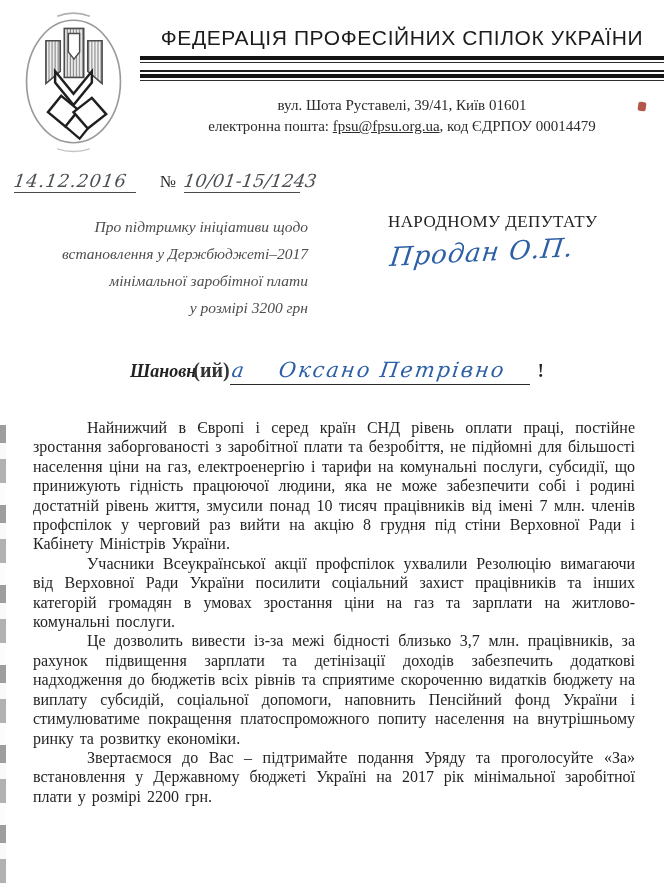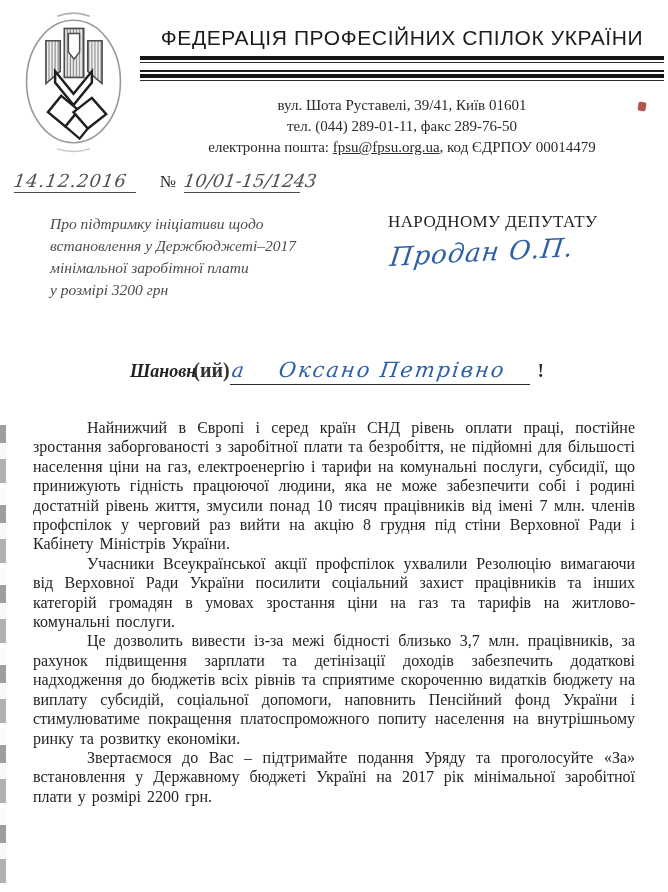--- a/index.html
+++ b/index.html
@@ -53,23 +53,24 @@
   }
   .ref-date-wrap .hw{font-size:18px;}
   .ref-no{font-size:17px;color:#2a2a2a;margin-left:20px;}
   .ref-num-wrap{
     display:inline-block;width:116px;border-bottom:1.5px solid #4a4a4a;
     padding-bottom:1px;margin-left:4px;text-align:left;
   }
   .ref-num-wrap .hw{font-size:18px;letter-spacing:0;}
   
   .subject{
-    position:absolute;left:50px;top:213px;width:270px;
-    font-style:italic;font-size:15.5px;line-height:22px;color:#4d4d4d;
+    position:absolute;left:38px;top:213px;width:270px;
+    font-style:italic;font-size:15.5px;line-height:27px;color:#4d4d4d;
     white-space:pre-line;
+    text-align:right;
   }
   .addressee{position:absolute;left:388px;top:210px;width:260px;}
   .addressee-title{
     font-weight:normal;font-size:17px;line-height:23px;
     letter-spacing:.4px;color:#222;
   }
   .addressee-signature{
     margin-top:4px;margin-left:2px;
     font-size:26px;
     transform:rotate(-3deg) skewX(-10deg);
@@ -140,21 +141,20 @@
     <div class="rule-a1"></div>
     <div class="rule-a2"></div>
     <div class="rule-gap"></div>
     <div class="rule-b1"></div>
     <div class="rule-b2"></div>
     <div class="rule-b3"></div>
   </div>
 
   <div class="address">
     <div>вул. Шота Руставелі, 39/41, Київ  01601</div>
-    <div>тел. (044) 289-01-11, факс 289-76-50</div>
     <div><span>електронна пошта: </span><span class="email">fpsu@fpsu.org.ua</span><span>,  код ЄДРПОУ 00014479</span></div>
   </div>
   <div class="red-mark"></div>
 
   <div class="ref-line">
     <span class="ref-date-wrap"><span class="hw dark">14.12.2016</span></span>
     <span class="ref-no">№</span>
     <span class="ref-num-wrap"><span class="hw dark">10/01-15/1243</span></span>
   </div>
 
@@ -165,20 +165,20 @@
 
   <div class="addressee">
     <div class="addressee-title">НАРОДНОМУ ДЕПУТАТУ</div>
     <div class="addressee-signature hw blue">Продан О.П.</div>
   </div>
 
   <div class="salutation"><span class="sal-printed">Шановн</span><span class="sal-suffix">(ий)</span><span class="sal-line"><span class="hw blue sal-letter">а</span><span class="hw blue sal-name">Оксано Петрівно</span></span><span class="sal-bang">!</span></div>
 
   <div class="body-text">
     <p>Найнижчий в Європі і серед країн СНД рівень оплати праці, постійне зростання заборгованості з заробітної плати та безробіття, не підйомні для більшості населення ціни на газ, електроенергію і тарифи на комунальні послуги, субсидії, що принижують гідність працюючої людини, яка не може забезпечити собі і родині достатній рівень життя, змусили понад 10 тисяч працівників  від імені 7 млн. членів профспілок у черговий раз вийти на акцію 8 грудня під стіни Верховної Ради і Кабінету Міністрів України.</p>
-    <p>Учасники Всеукраїнської акції профспілок ухвалили Резолюцію вимагаючи від Верховної Ради України посилити соціальний захист працівників та інших категорій громадян в умовах зростання ціни на газ та тарифів на житлово-комунальні послуги.</p>
+    <p>Учасники Всеукраїнської акції профспілок ухвалили Резолюцію вимагаючи від Верховної Ради України посилити соціальний захист працівників та інших категорій громадян в умовах зростання ціни на газ та зарплати на житлово-комунальні послуги.</p>
     <p>Це дозволить вивести із-за межі бідності близько 3,7 млн. працівників, за рахунок підвищення зарплати та детінізації доходів забезпечить додаткові надходження до бюджетів всіх рівнів та сприятиме скороченню видатків бюджету на виплату субсидій, соціальної допомоги, наповнить Пенсійний фонд України і стимулюватиме покращення платоспроможного попиту населення на внутрішньому ринку та розвитку економіки.</p>
     <p>Звертаємося до Вас – підтримайте подання Уряду та проголосуйте «За» встановлення у Державному бюджеті Україні на 2017 рік мінімальної заробітної плати у розмірі 2200 грн.</p>
   </div>
 
   <div class="scan-edge"></div>
 
 </div>
 
 </body></html>

